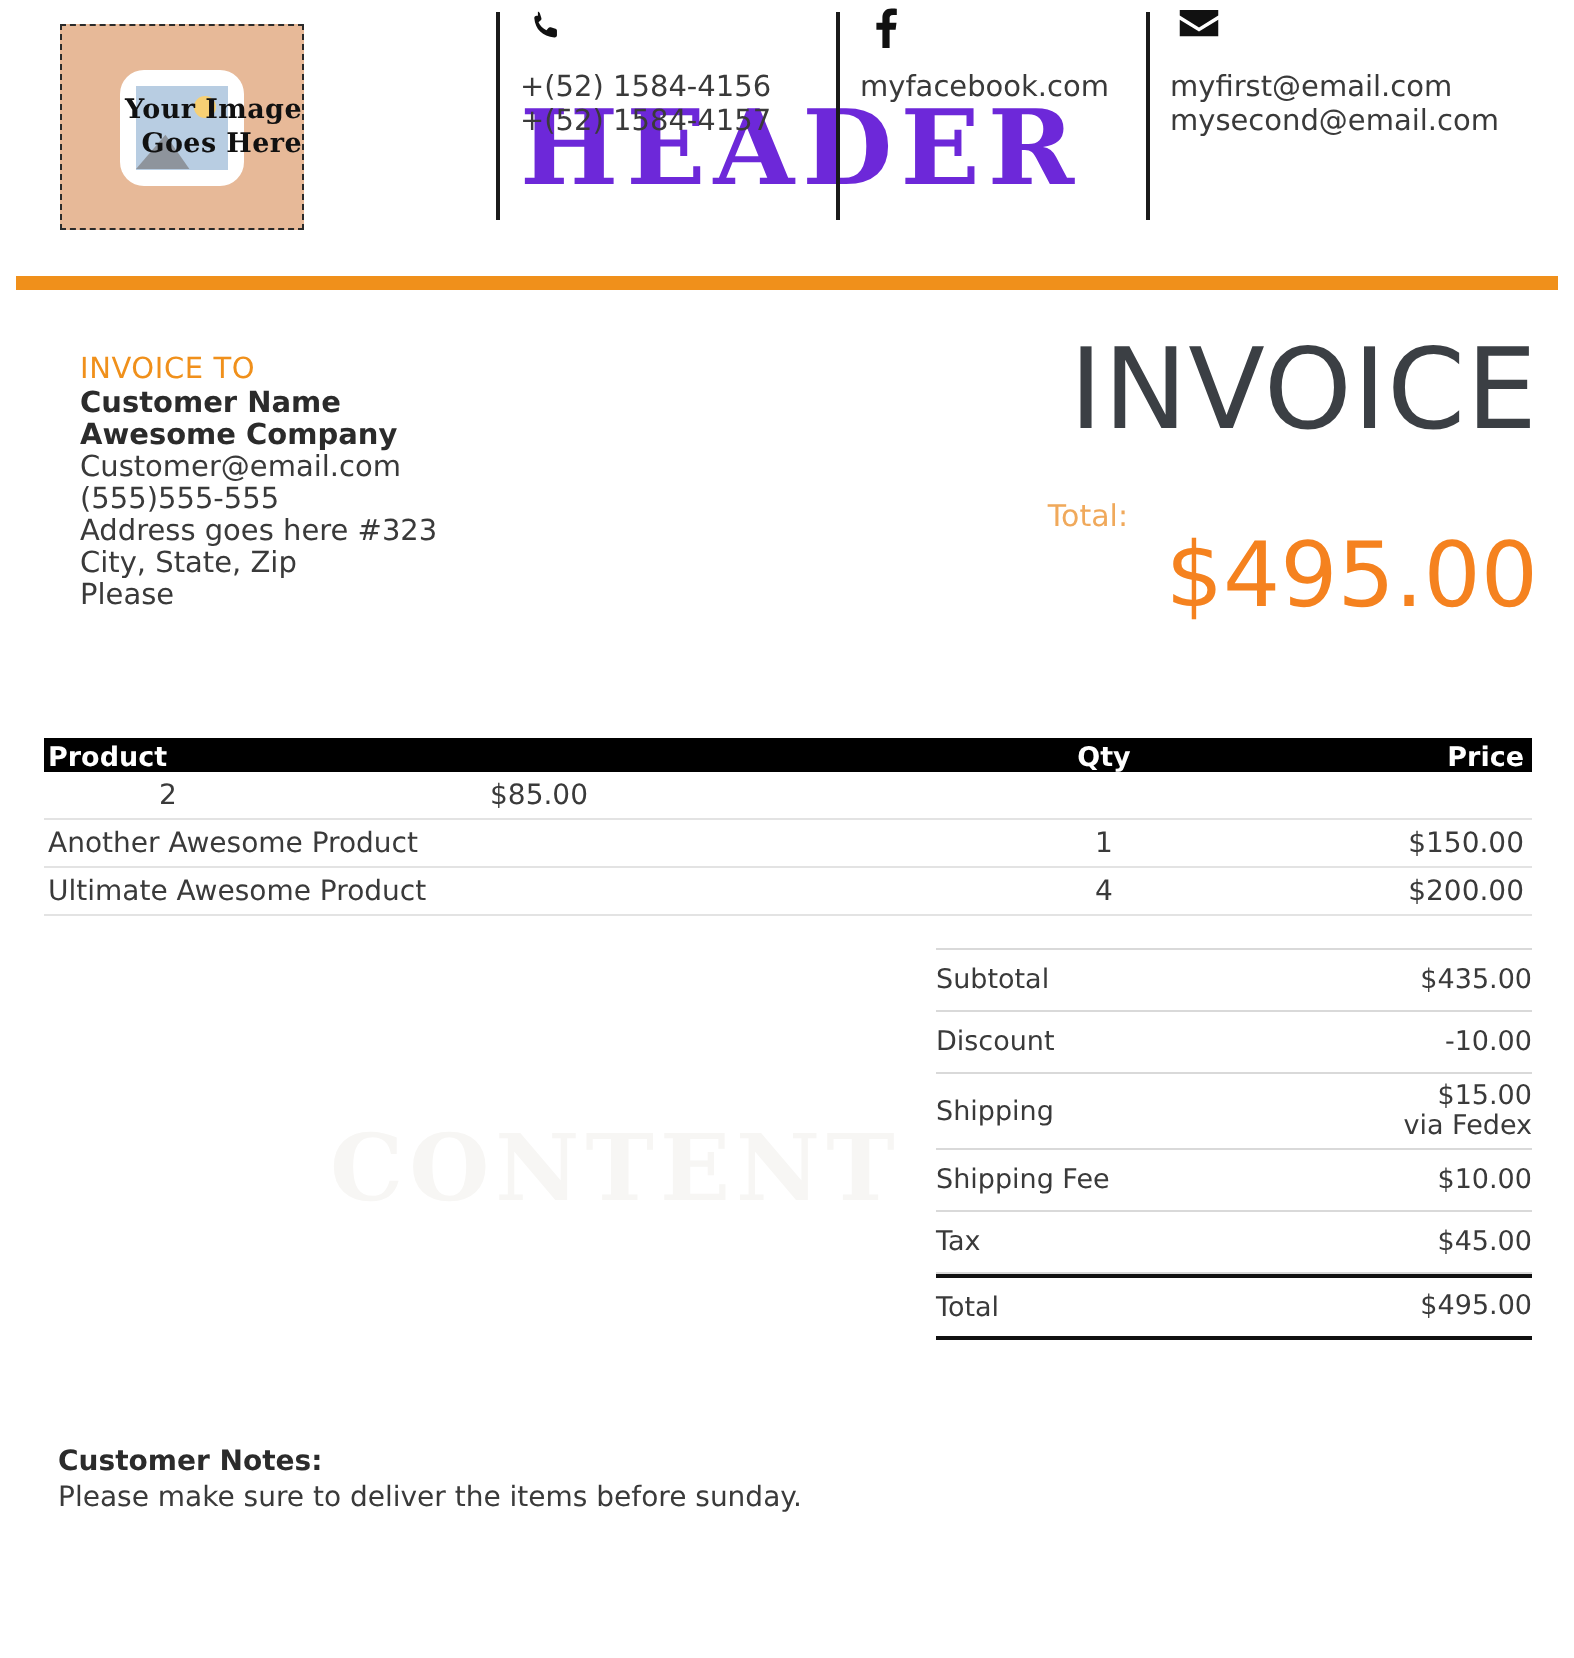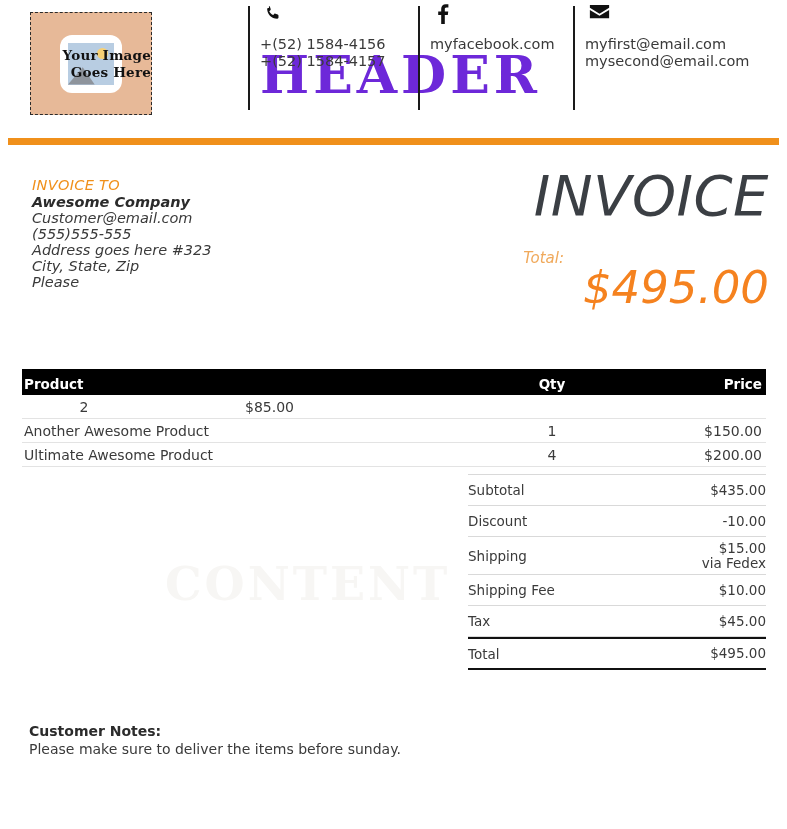--- a/index.html
+++ b/index.html
@@ -136,24 +136,23 @@
     right: 8px;
     top: 138px;
     height: 7px;
     background: #f0901b;
   }
 
   
   .info {
     position: absolute;
     top: 176px;
-    left: 8px;
+    left: 16px;
     right: 0;
     height: 150px;
-    font-style: italic;
   }
   .invoice-to {
     position: absolute;
     left: 24px;
     top: 0;
   }
   .invoice-to-label {
     color: #f0901b;
     font-size: 14.5px;
     line-height: 18px;
@@ -203,21 +202,21 @@
     position: absolute;
     left: 22px;
     right: 21px;
     top: 369px;
   }
   .p-head {
     background: #000000;
     color: #ffffff;
     display: flex;
     align-items: center;
-    height: 26px;
+    height: 17px;
     font-weight: 700;
     font-size: 13.5px;
     padding: 3px 4px 0 2px;
     box-sizing: border-box;
   }
   .p-row {
     display: flex;
     align-items: center;
     height: 24px;
     border-bottom: 1px solid #e3e3e3;
@@ -347,20 +346,21 @@
 
   </div>
 </div>
 
 <div class="accent-bar"></div>
 
 <div class="info">
 
   <div class="invoice-to">
     <div class="invoice-to-label">INVOICE TO</div>
+    <div class="invoice-to-name">Customer Name</div>
     <div class="invoice-to-company">Awesome Company</div>
     <div class="invoice-to-line">Customer@email.com</div>
     <div class="invoice-to-line">(555)555-555</div>
     <div class="invoice-to-line">Address goes here #323</div>
     <div class="invoice-to-line">City, State, Zip</div>
     <div class="invoice-to-line">Please</div>
   </div>
 
   <div class="invoice-title">INVOICE</div>
   <div class="total-label">Total:</div>

